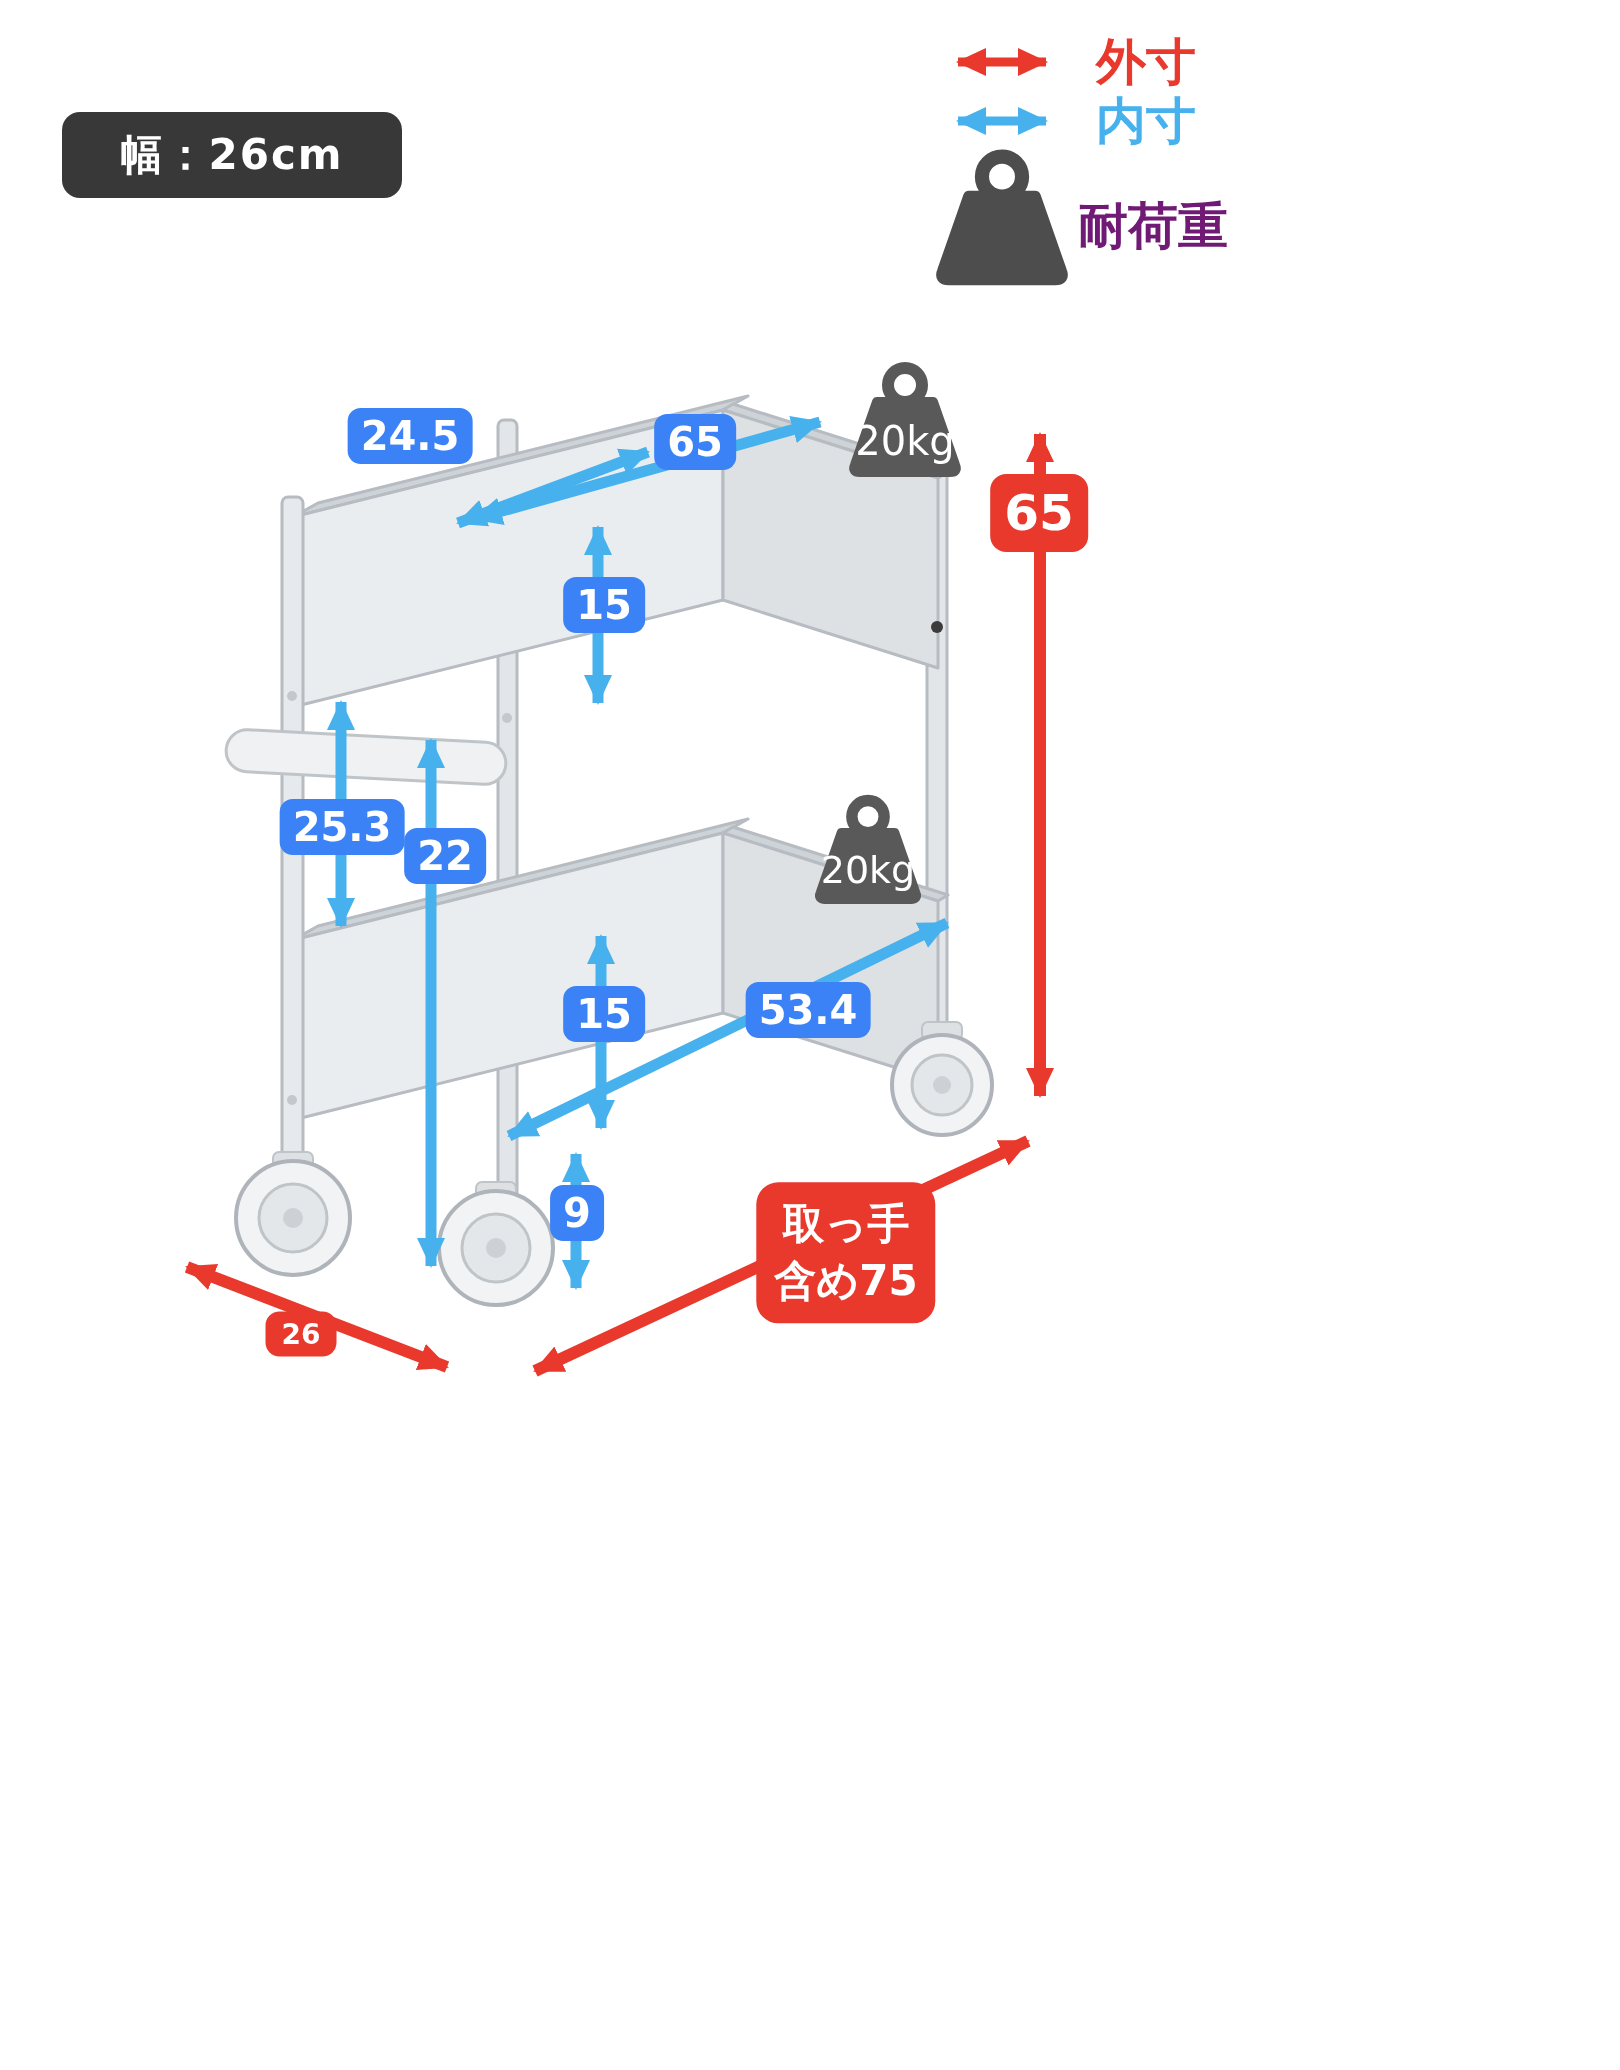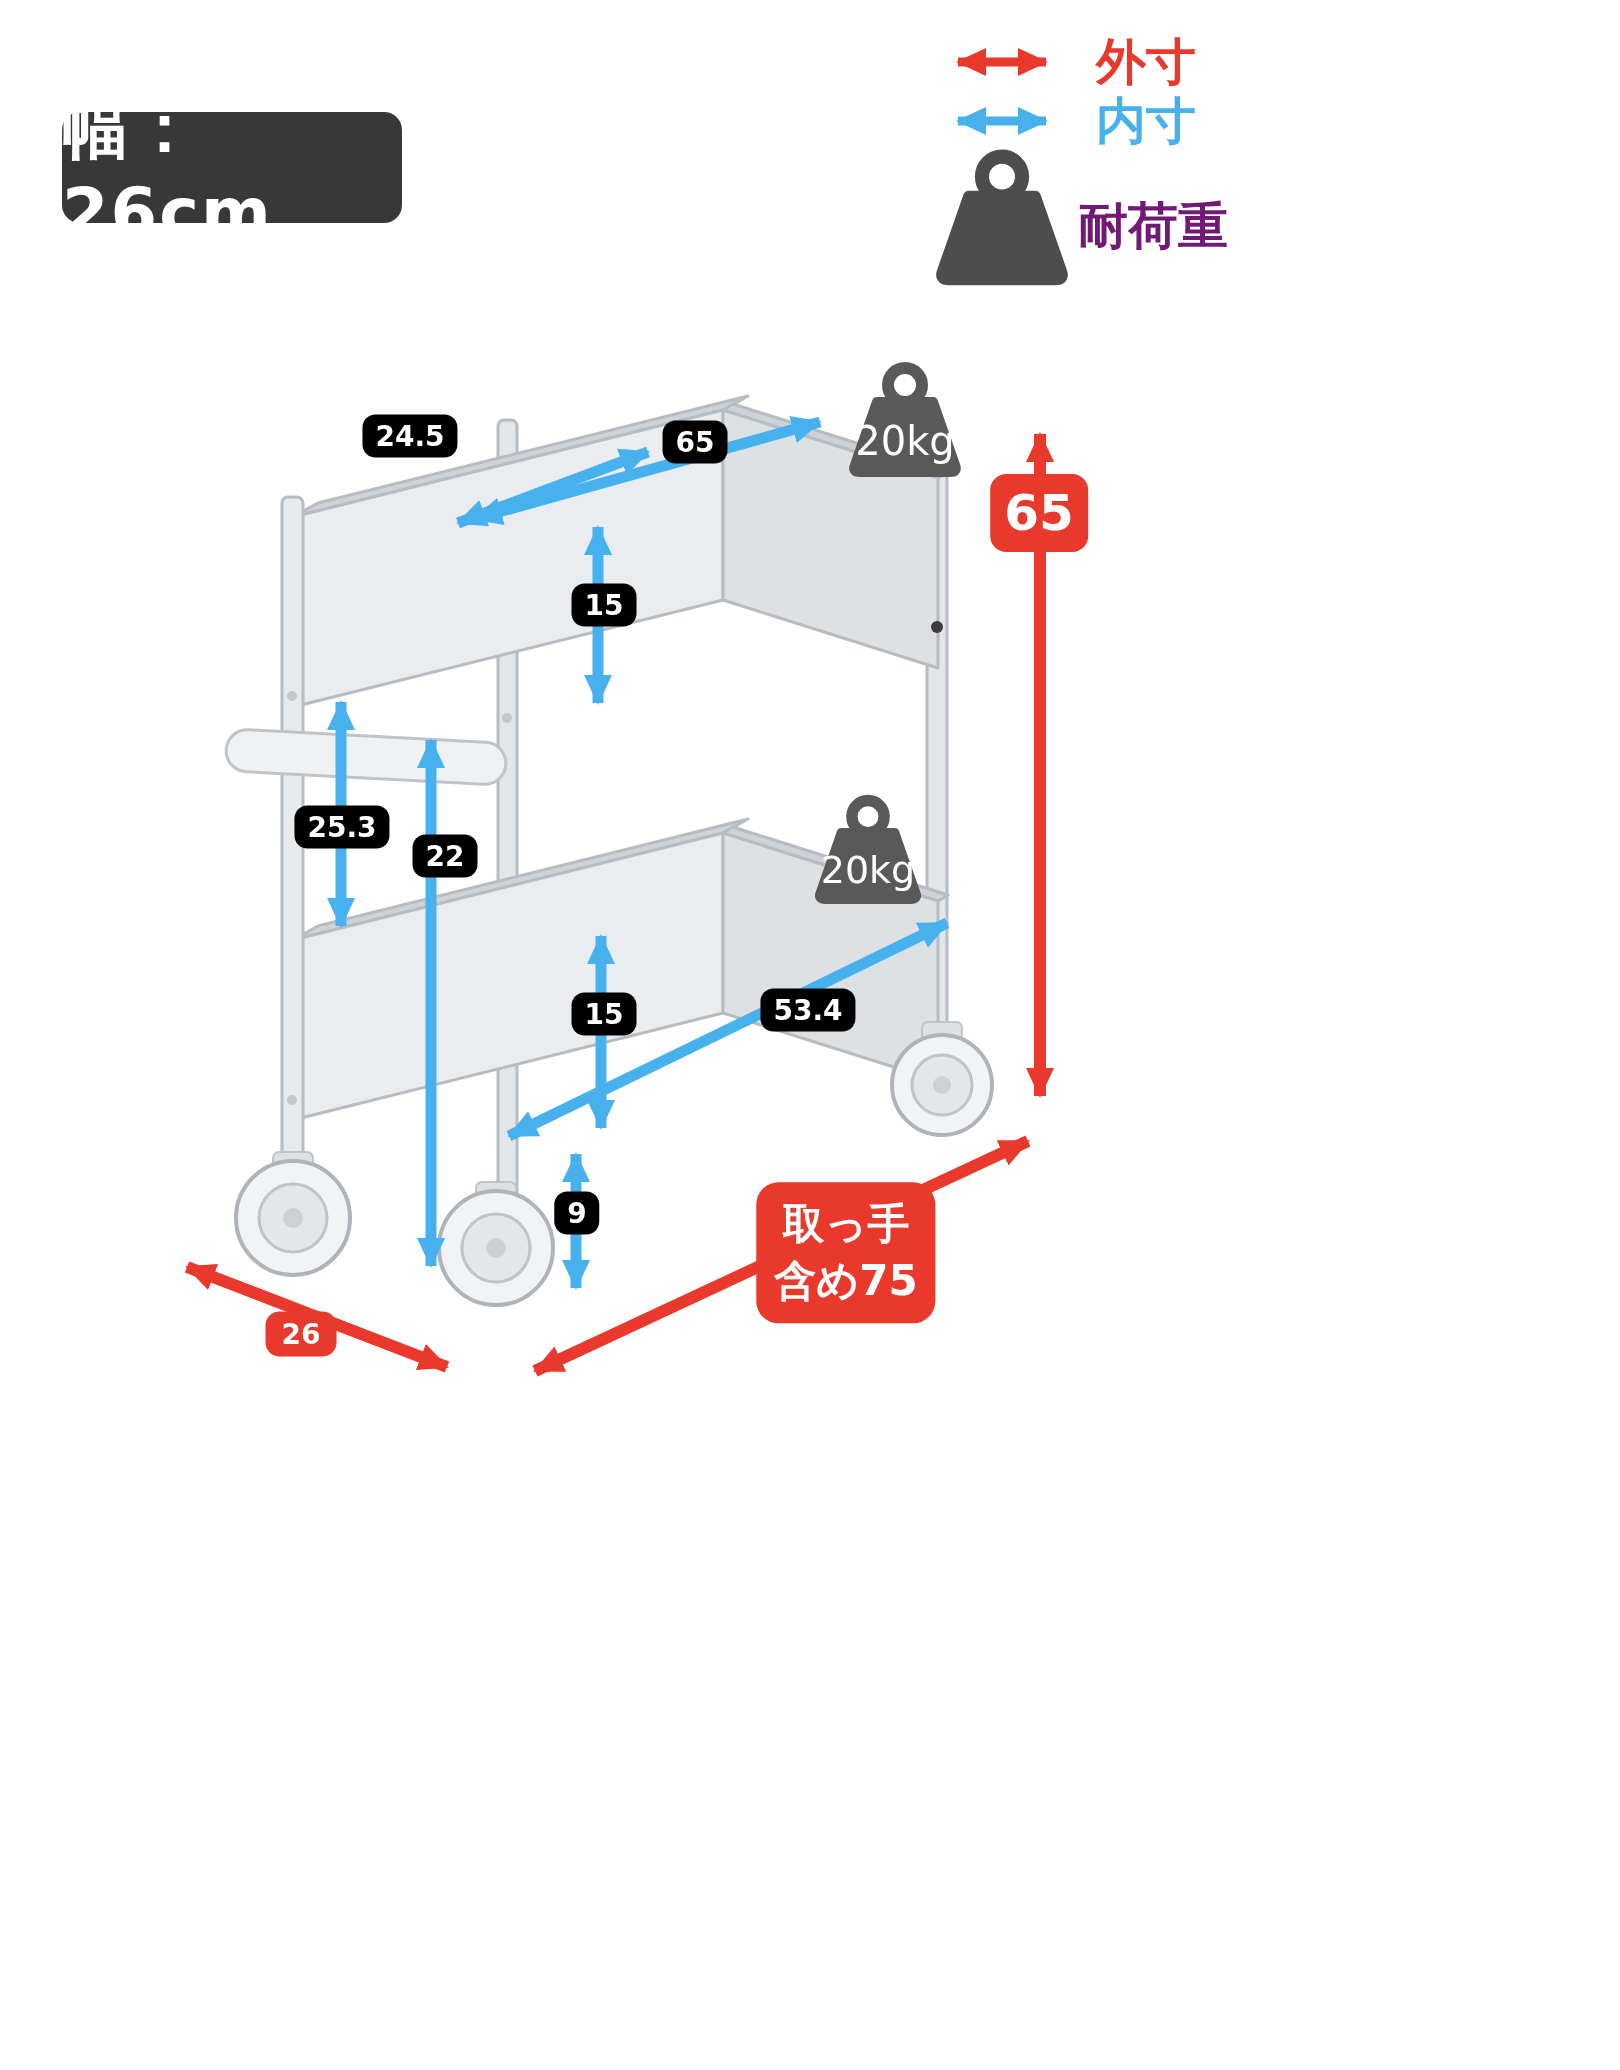--- a/index.html
+++ b/index.html
@@ -2,34 +2,34 @@
 <html><head>
 <meta charset="utf-8">
 <style>
   html,body{margin:0;padding:0;}
   body{
     width:1620px;height:2070px;position:relative;background:#ffffff;
     font-family:"DejaVu Sans","Liberation Sans",sans-serif;overflow:hidden;
   }
   .scene{position:absolute;left:0;top:0;}
   .title-badge{
-    position:absolute;left:62px;top:112px;width:340px;height:111px;
+    position:absolute;left:62px;top:112px;width:340px;height:86px;
     background:#383838;color:#ffffff;border-radius:18px;
     display:flex;align-items:center;justify-content:center;
-    font-size:67px;font-weight:bold;letter-spacing:2px;z-index:2;
+    font-size:42px;font-weight:bold;letter-spacing:2px;z-index:2;
   }
   .legend-label{
     position:absolute;font-weight:bold;font-size:50px;
     transform:translateY(-50%);white-space:nowrap;z-index:2;
   }
   .badge{
     position:absolute;transform:translate(-50%,-50%);
     color:#ffffff;font-weight:bold;text-align:center;white-space:nowrap;z-index:2;
   }
-  .badge.blue{background:#000000;font-size:28px;padding:5px 13px;border-radius:13px;}
+  .badge.blue{background:#3b82f6;font-size:40px;padding:5px 13px;border-radius:13px;}
   .badge.red{background:#e8392c;font-size:28px;padding:6px 16px;border-radius:14px;}
   .badge.red.big{font-size:50px;padding:10px 14px;border-radius:16px;}
   .badge.red.multiline{font-size:42px;padding:14px 18px;border-radius:22px;line-height:1.35;white-space:nowrap;}
   .weight-text{
     position:absolute;transform:translate(-50%,-50%);
     color:#ffffff;font-weight:normal;z-index:2;white-space:nowrap;
   }
 </style>
 </head>
 <body>

